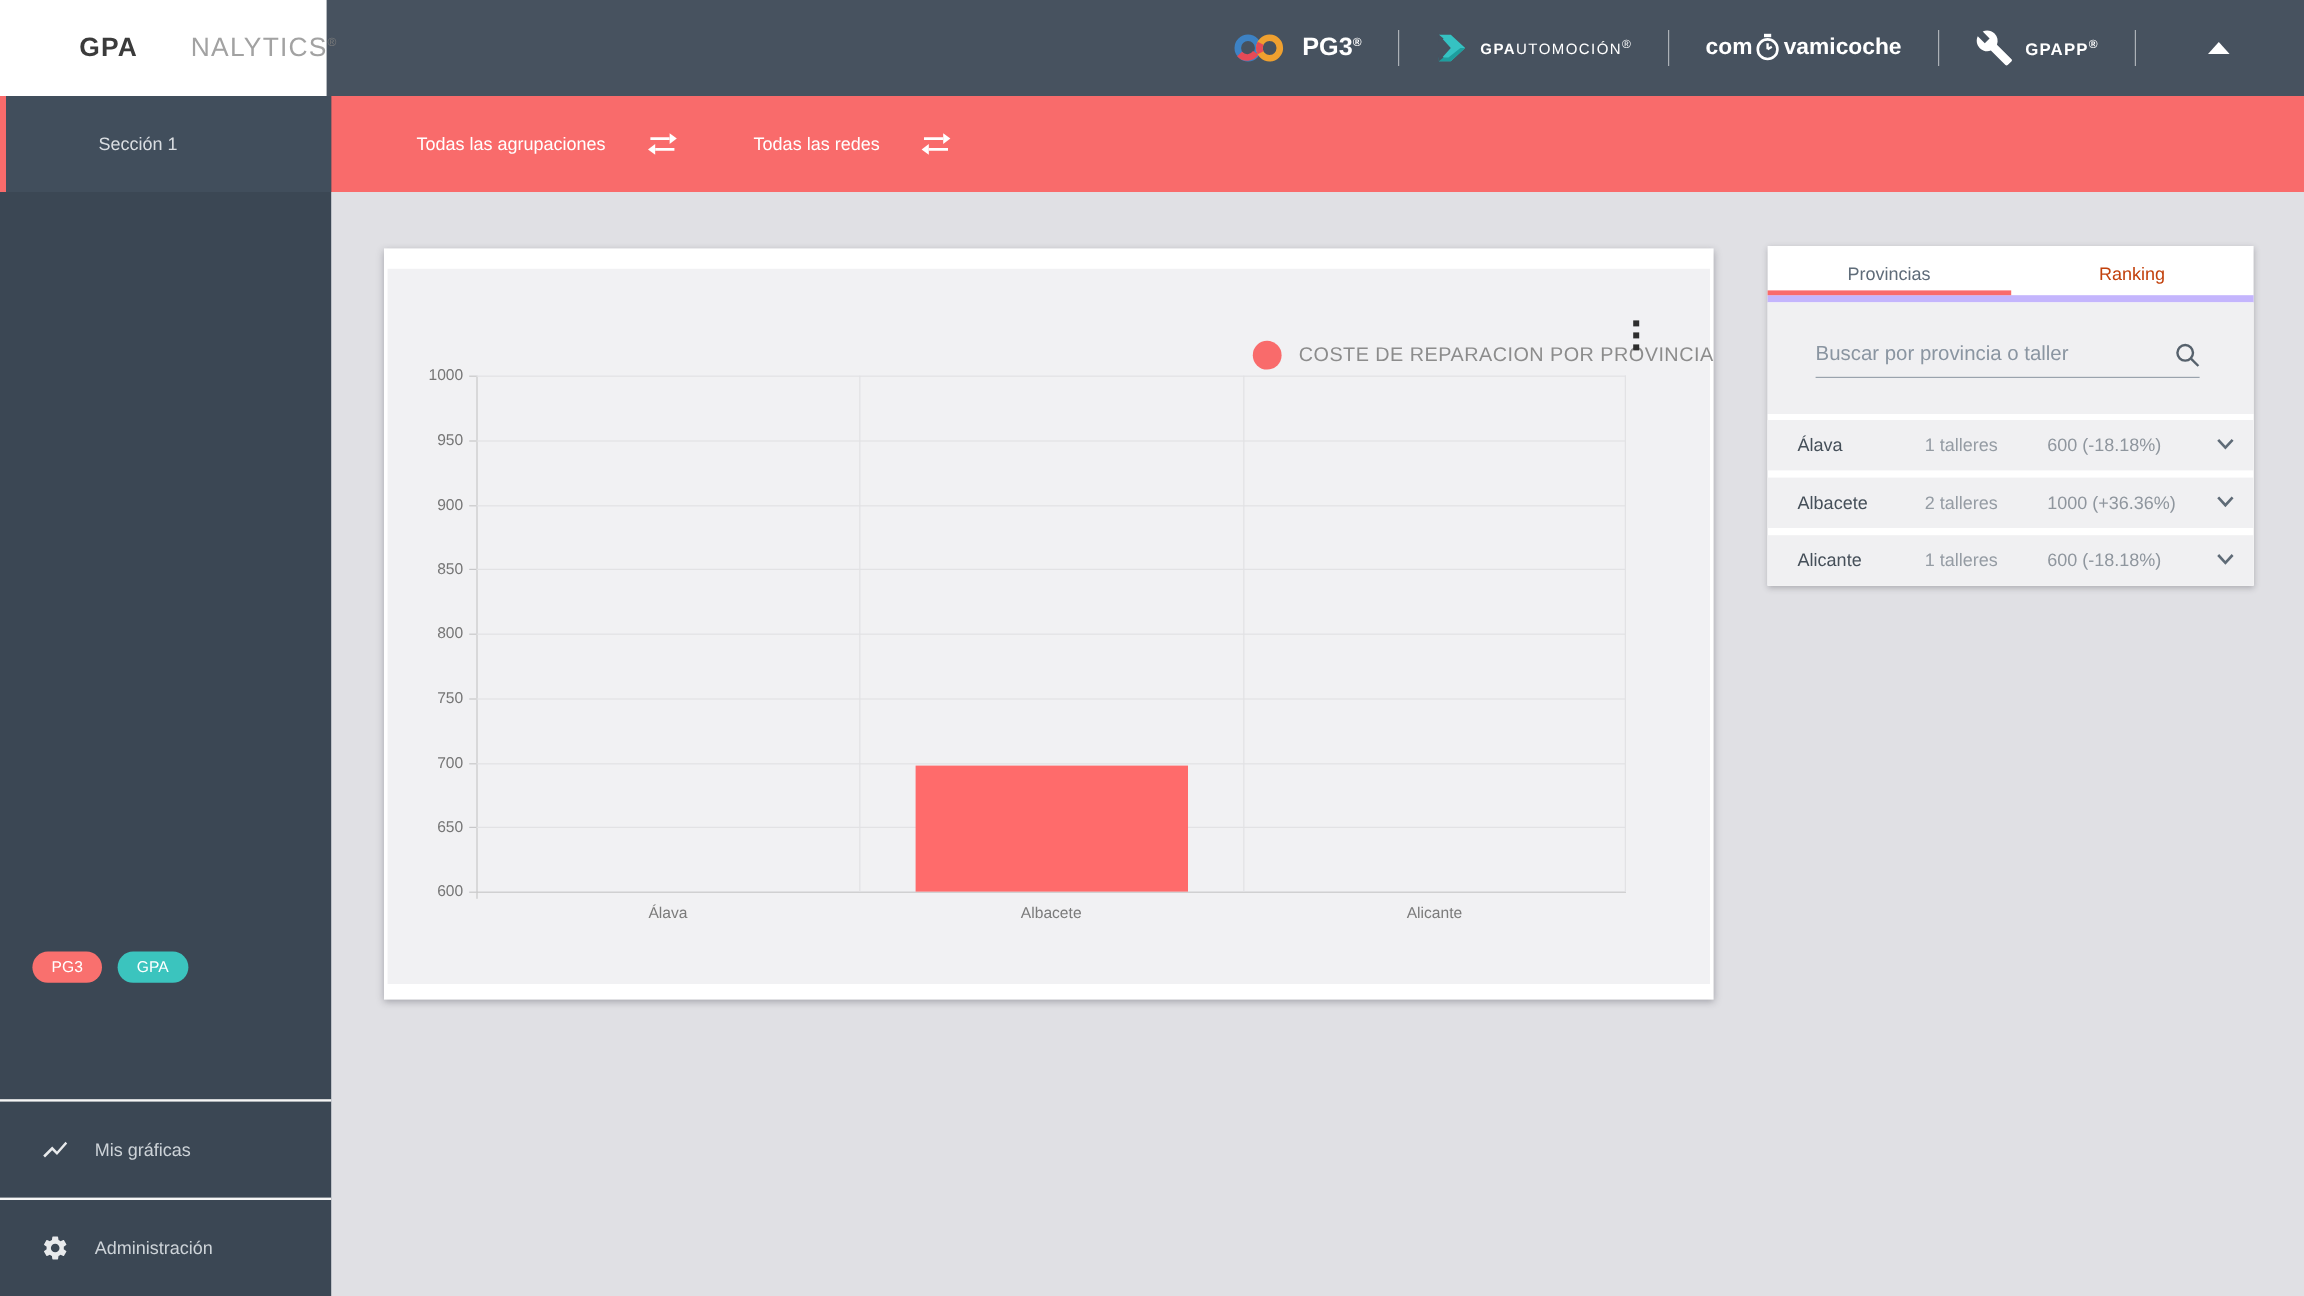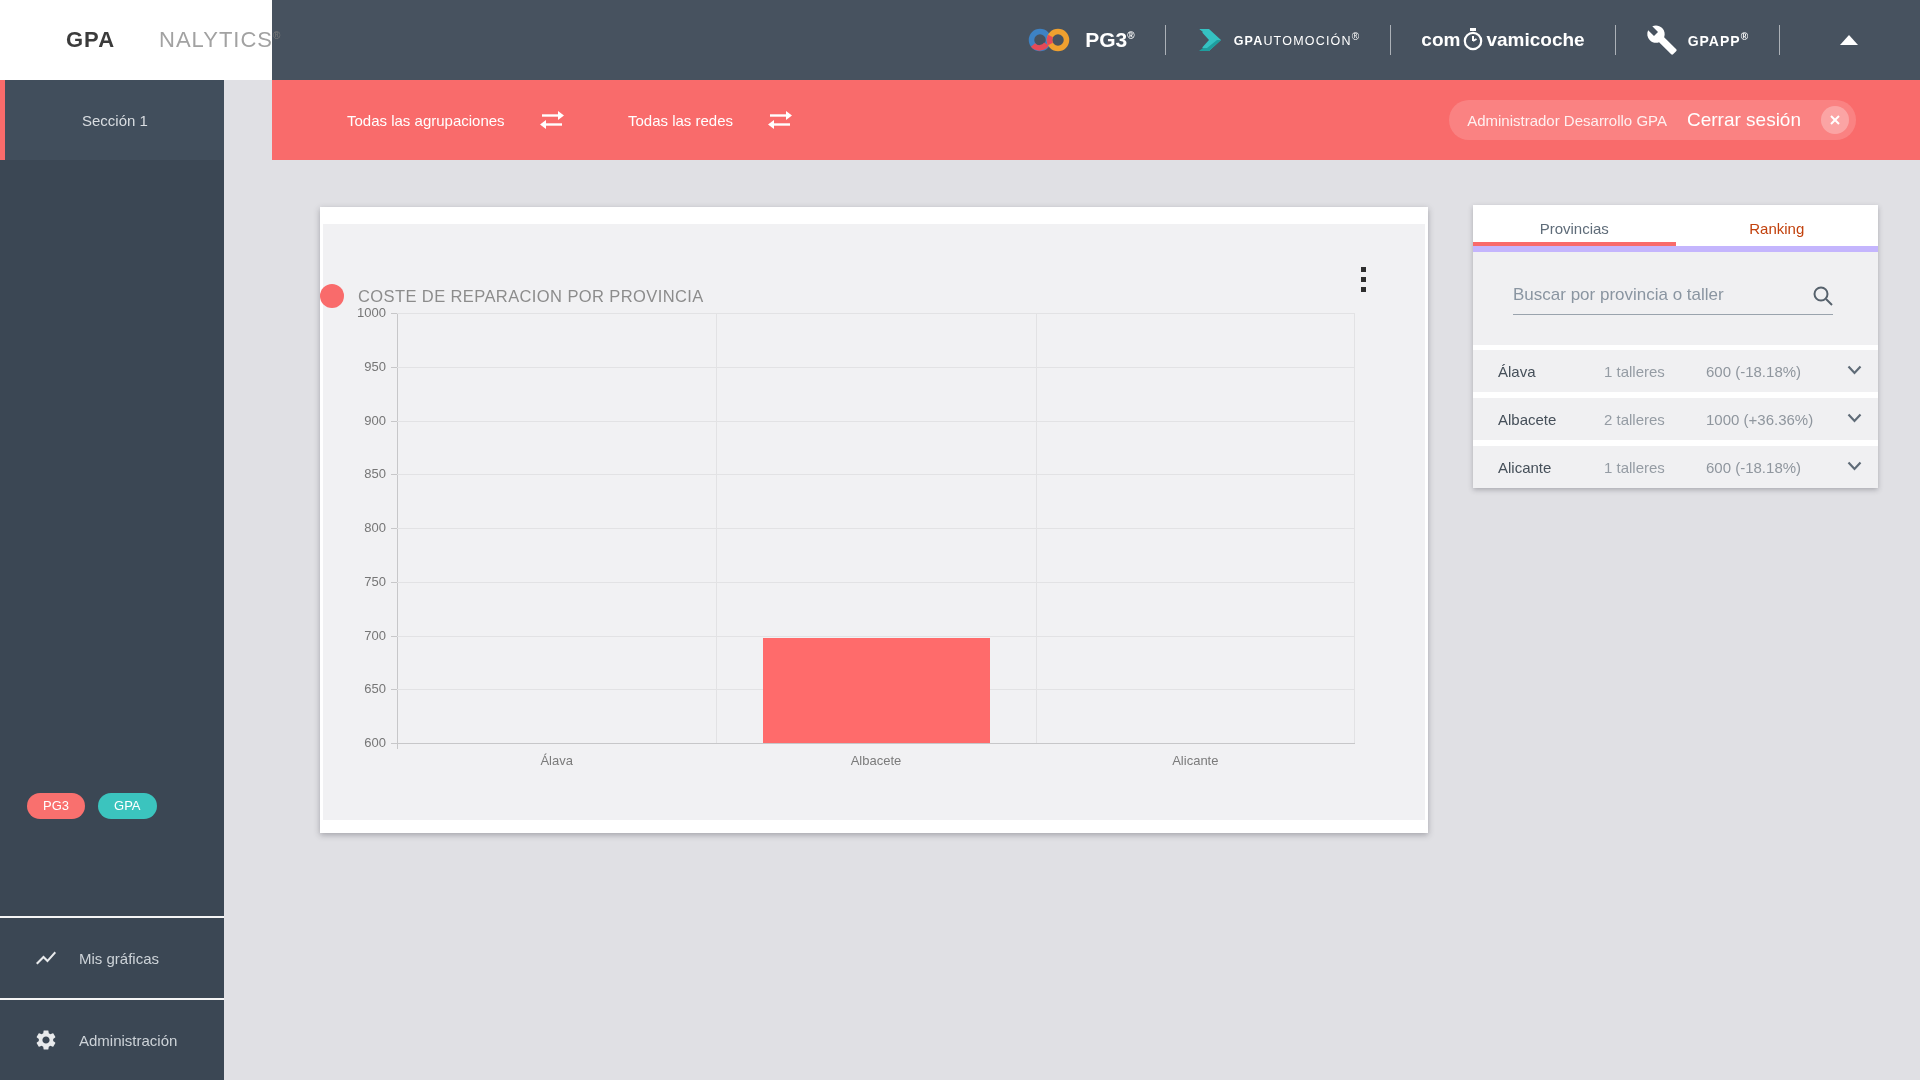--- a/index.html
+++ b/index.html
@@ -24,21 +24,21 @@
   .sup { font-size:10px; vertical-align:super; }
   .auto-text { font-size:12.5px; letter-spacing:1.2px; margin-left:10px; }
   .auto-bold { font-weight:bold; }
   .comeva-text { font-size:19px; font-weight:bold; }
   .comeva-clock { margin:0 2px; }
   .gpapp-text { font-size:14px; letter-spacing:1px; font-weight:bold; margin-left:10px; }
   .collapse-arrow { width:0; height:0; margin-left:30px; cursor:pointer;
        border-left:9px solid transparent; border-right:9px solid transparent; border-bottom:10px solid #fff; }
 
   
-  .sidebar { position:absolute; left:0; top:80px; bottom:0; width:224px; background:#3B4754; z-index:4; }
+  .sidebar { position:absolute; left:0; top:80px; bottom:0; width:276px; background:#3B4754; z-index:4; }
   .section-item { height:80px; background:#414E5C; border-left:5px solid #F96B6B;
                   display:flex; align-items:center; padding-left:77px;
                   font-size:15px; color:#D9DDE1; cursor:pointer; }
   .badges { position:absolute; top:713px; left:27px; display:flex; gap:13px; }
   .badge { height:26px; line-height:26px; padding:0 16px; border-radius:13px; font-size:13px; color:#fff; }
   .badge.b-red { background:#F9706E; }
   .badge.b-teal { background:#3BC4BE; }
   .side-menu { position:absolute; bottom:0; left:0; right:0; }
   .menu-item { height:82px; border-top:2px solid #F5F5F5; display:flex; align-items:center;
                padding-left:34px; gap:21px; font-size:15px; color:#CDD3D8; cursor:pointer; }
@@ -57,21 +57,21 @@
   .logout-label { font-size:19px; color:#FFFFFF; cursor:pointer; }
   .logout-x { width:28px; height:28px; border-radius:50%; background:rgba(255,255,255,.28);
               display:flex; align-items:center; justify-content:center; cursor:pointer; }
 
   
   .content { position:absolute; left:272px; top:160px; right:0; bottom:0; background:#E0E0E4; }
   .card { position:absolute; left:48px; top:47px; width:1108px; height:626px; background:#FFFFFF;
           box-shadow:0 2px 6px rgba(50,50,60,.35); }
   .card-inner { position:absolute; left:3px; right:3px; top:17px; bottom:13px; background:#F1F1F3; }
   .title-row { position:absolute; top:77px; left:0; right:0; display:flex; align-items:center;
-               justify-content:flex-start; gap:14px; }
+               justify-content:flex-end; gap:14px; }
   .legend-dot { width:24px; height:24px; border-radius:50%; background:#F96B6B; cursor:pointer; }
   .chart-title { font-size:16.5px; font-weight:400; color:#8C8C8C; letter-spacing:.4px; }
   .kebab { position:absolute; top:55px; right:62px; cursor:pointer; }
   .kebab i { display:block; width:5px; height:5px; background:#2E2E2E; margin:5px 0; }
 
   .plot { position:absolute; left:77px; top:106px; width:958px; height:430px; }
   .gridline { position:absolute; left:0; width:958px; height:1px; background:#E2E2E4; }
   .gridline.base { background:#C7C7C9; }
   .vline { position:absolute; top:0; width:1px; height:430px; background:#E2E2E4; }
   .yaxis { position:absolute; left:0; top:0; width:1px; height:436px; background:#C7C7C9; }
@@ -193,30 +193,20 @@
       </svg>
     </div>
     <div class="filter filter-redes">
       <span>Todas las redes</span>
       <svg width="26" height="20" viewBox="0 0 26 20">
         <line x1="3" y1="5.5" x2="19" y2="5.5" stroke="#FFFFFF" stroke-width="2.4"></line>
         <polygon points="19,1 25,5.5 19,10" fill="#FFFFFF"></polygon>
         <line x1="23" y1="14.5" x2="7" y2="14.5" stroke="#FFFFFF" stroke-width="2.4"></line>
         <polygon points="7,10 1,14.5 7,19" fill="#FFFFFF"></polygon>
       </svg>
-    </div>
-    <div class="user-pill">
-      <span class="user-name">Administrador Desarrollo GPA</span>
-      <span class="logout-label">Cerrar sesión</span>
-      <span class="logout-x">
-        <svg width="12" height="12" viewBox="0 0 12 12">
-          <line x1="2" y1="2" x2="10" y2="10" stroke="#FFFFFF" stroke-width="2"></line>
-          <line x1="10" y1="2" x2="2" y2="10" stroke="#FFFFFF" stroke-width="2"></line>
-        </svg>
-      </span>
     </div>
   </div>
 
   <main class="content">
 
     <section class="card">
       <div class="card-inner"></div>
       <div class="title-row">
         <span class="legend-dot"></span>
         <h2 class="chart-title">COSTE DE REPARACION POR PROVINCIA</h2>

